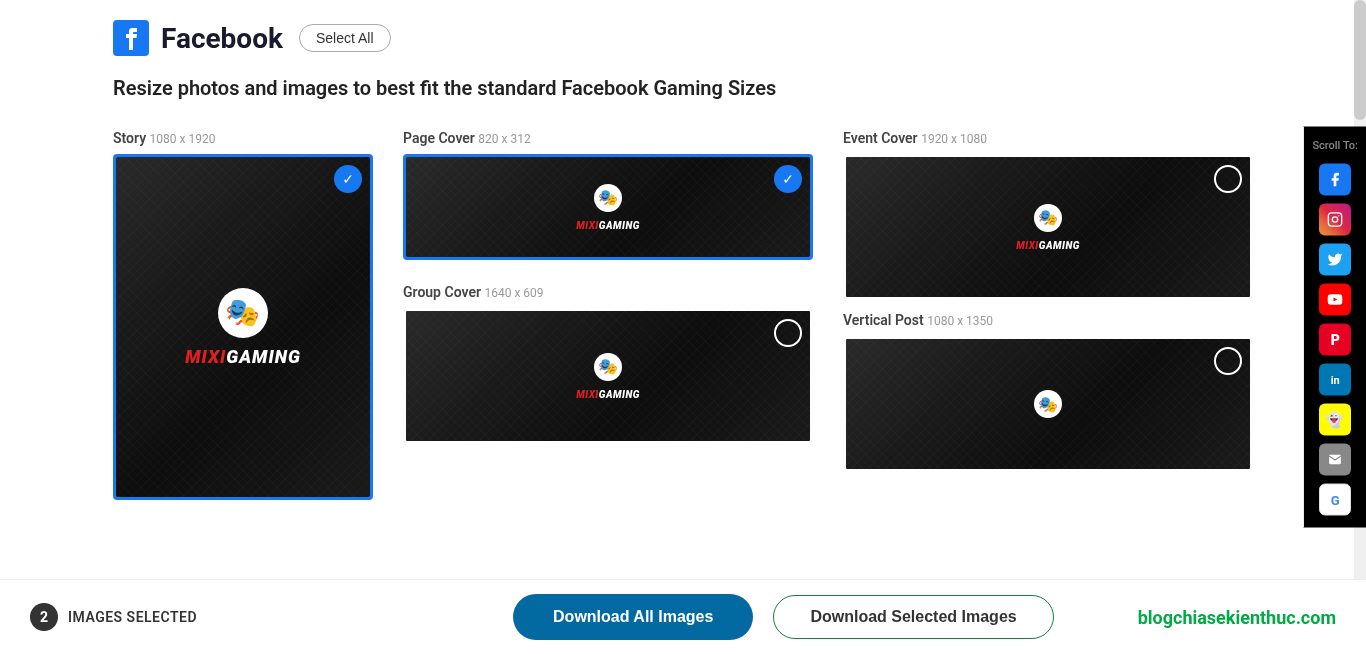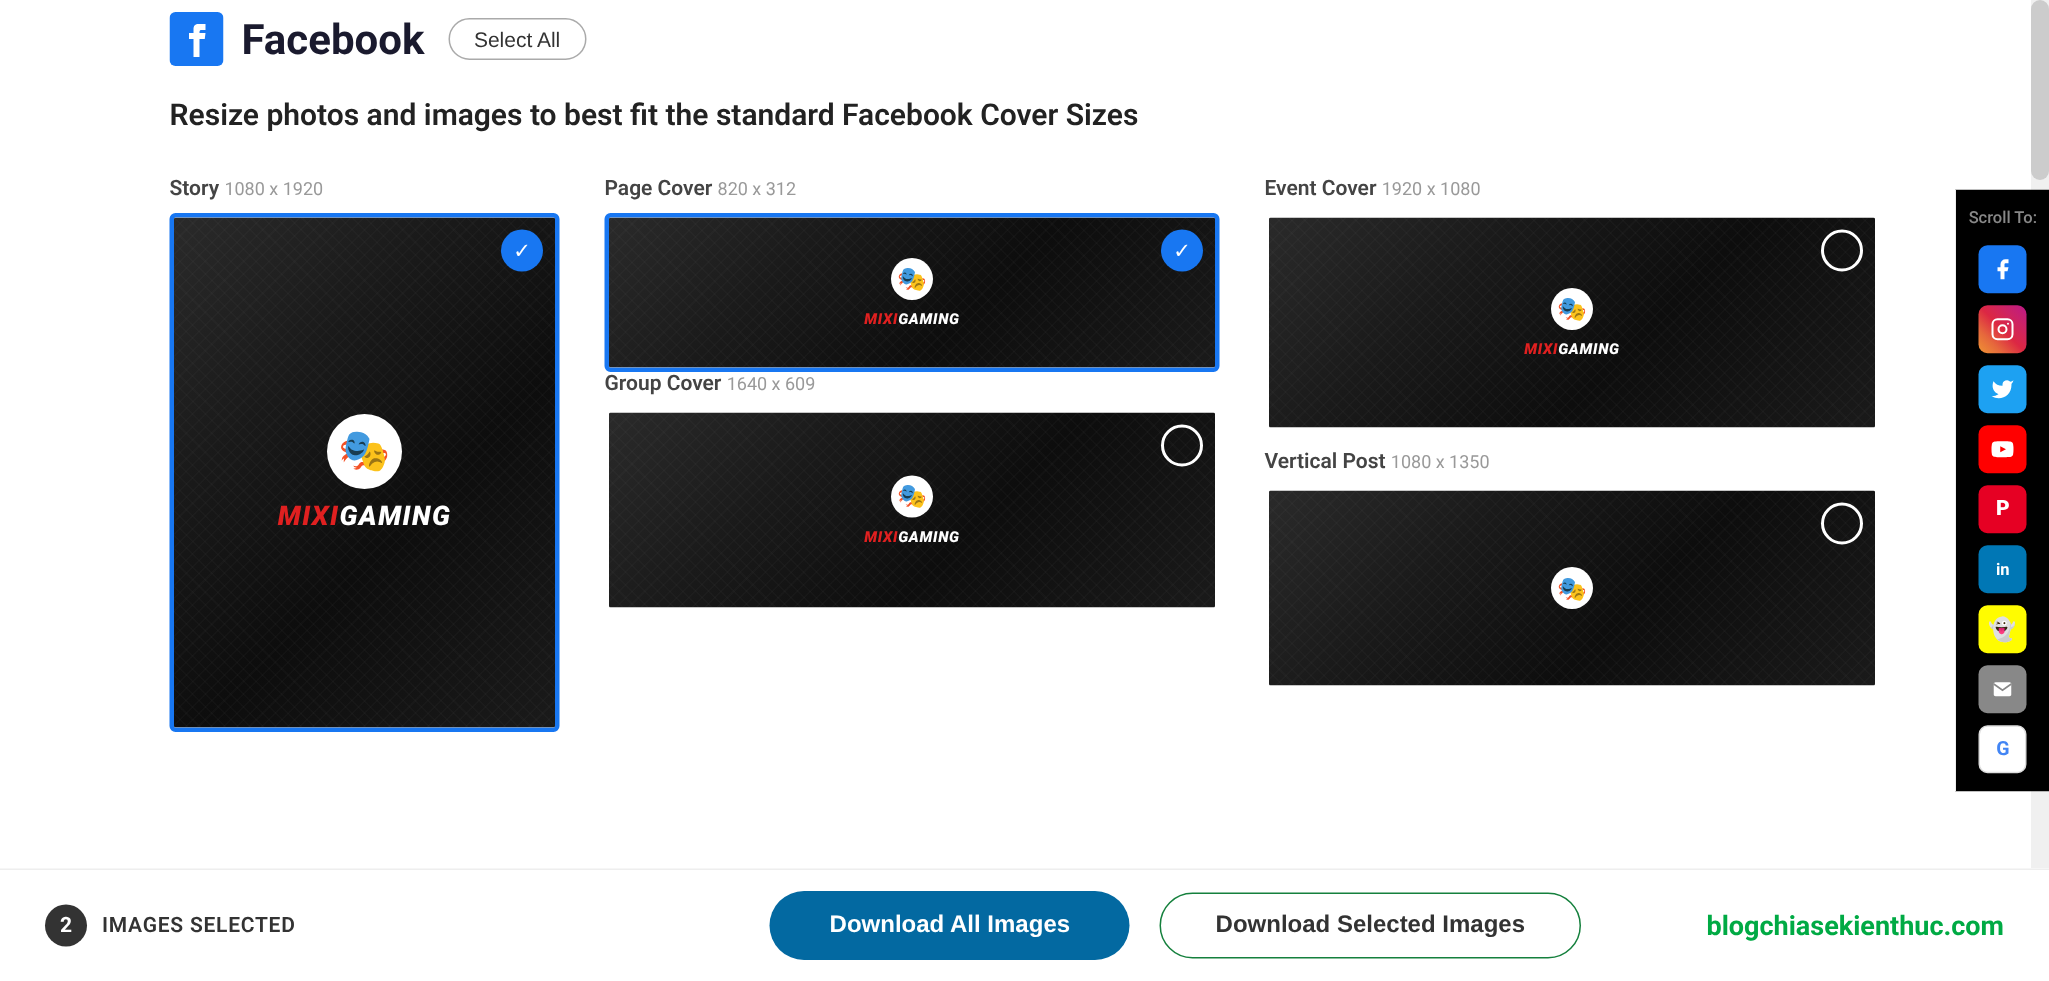--- a/index.html
+++ b/index.html
@@ -6,21 +6,21 @@
     body {
       font-family: -apple-system, BlinkMacSystemFont, 'Segoe UI', Roboto, Arial, sans-serif;
       background: #fff;
       color: #333;
       overflow-x: hidden;
     }
 
     .main-content {
       max-width: 1200px;
       margin: 0 auto;
-      padding: 8px 30px 100px 30px;
+      padding: 20px 30px 100px 30px;
     }
 
     .header {
       display: flex;
       align-items: center;
       gap: 12px;
       margin-bottom: 20px;
     }
 
     .fb-icon {
@@ -59,20 +59,21 @@
       align-items: start;
     }
 
     .left-column {
       grid-row: 1 / 3;
     }
 
     .middle-column {
       display: flex;
       flex-direction: column;
+      gap: 24px;
     }
 
     .right-column {
       display: flex;
       flex-direction: column;
       gap: 12px;
     }
 
     .image-card {
       position: relative;
@@ -352,21 +353,21 @@
   <div class="header">
 
     <svg class="fb-icon" viewBox="0 0 36 36" fill="none" xmlns="http://www.w3.org/2000/svg">
       <rect width="36" height="36" rx="4" fill="#1877F2"></rect>
       <path d="M24 18h-4v12h-4V18h-3v-4h3v-2.5C16 9.1 17.1 8 19.5 8H24v4h-2.5c-.8 0-1.5.3-1.5 1.1V14h4l-0.5 4z" fill="white"></path>
     </svg>
     <h1 class="header-title">Facebook</h1>
     <button class="select-all-btn">Select All</button>
   </div>
 
-  <p class="page-subtitle">Resize photos and images to best fit the standard Facebook Cover Sizes</p>
+  <p class="page-subtitle">Resize photos and images to best fit the standard Facebook Gaming Sizes</p>
 
   <div class="images-grid">
 
     <div class="image-card left-column">
       <div class="image-label">
         <span class="label-name">Story </span><span class="label-dims">1080 x 1920</span>
       </div>
       <div class="image-wrapper selected">
         <div class="fake-image story-img">
           <div class="logo-content">

